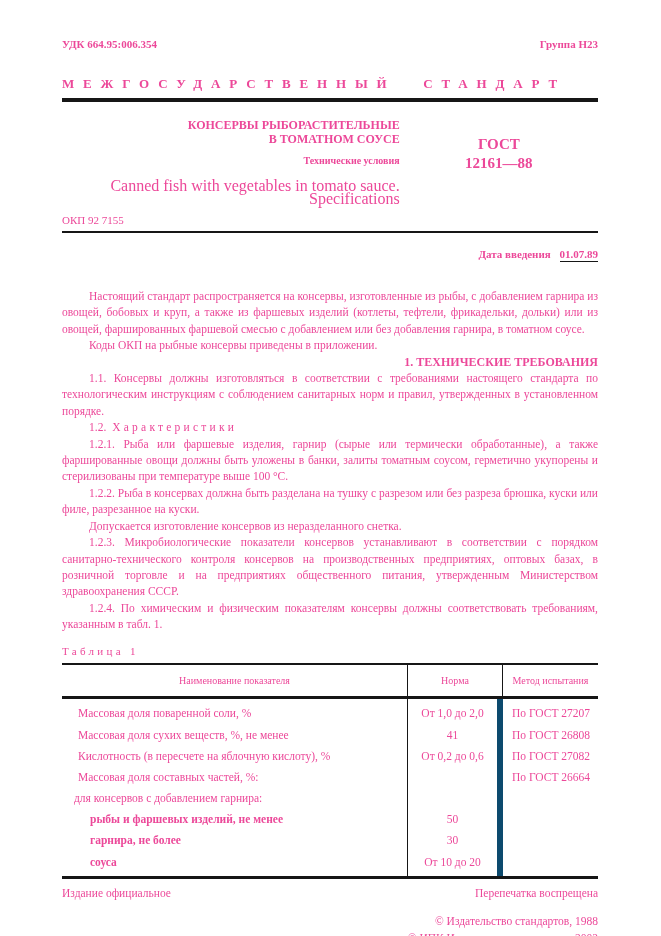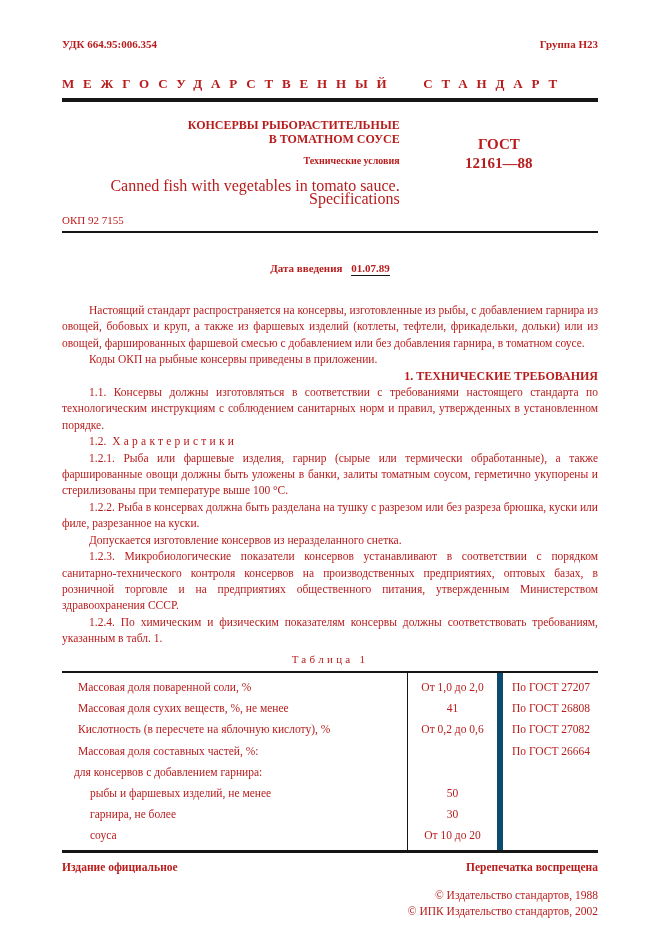--- a/index.html
+++ b/index.html
@@ -1,57 +1,57 @@
 <!DOCTYPE html>
 <html><head>
 <meta charset="utf-8">
 <style>
   html, body { margin:0; padding:0; background:#ffffff; }
   .page {
     width:661px; height:936px; box-sizing:border-box;
     padding:38px 63px 0 62px;
     font-family:"Liberation Serif","DejaVu Serif",serif;
-    color:#b91c1c; background:#ffffff; position:relative; overflow:hidden;
+    color:#ec4899; background:#ffffff; position:relative; overflow:hidden;
   }
   .hdr-row { display:flex; justify-content:space-between; font-weight:bold; font-size:11px; }
   .std-type {
     margin-top:26px; font-weight:bold; font-size:13px;
     letter-spacing:0.68em; word-spacing:1.2em; white-space:nowrap; overflow:hidden;
   }
   .rule-thick { height:4px; background:#161616; margin-top:6px; }
   .title-zone { display:flex; margin-top:16px; }
   .title-left { width:63%; text-align:right; }
   .t-ru { font-weight:bold; font-size:12px; line-height:14px; }
   .t-sub { font-weight:bold; font-size:10px; margin-top:9px; }
   .t-en { font-size:16px; line-height:13px; margin-top:13px; }
   .designation { width:37%; text-align:center; font-weight:bold; font-size:15px; line-height:19px; padding-top:17px; }
   .okp { font-size:11px; margin-top:9px; }
   .rule-mid { height:2px; background:#161616; margin-top:5px; }
-  .date-line { text-align:center; font-weight:bold; font-size:11px; margin-top:29px; }
+  .date-line { text-align:right; font-weight:bold; font-size:11px; margin-top:15px; }
   .date-value { border-bottom:1.5px solid #161616; padding-bottom:1px; }
   .body-text { margin-top:28px; font-size:11.5px; line-height:16.4px; text-align:justify; }
   .body-text p { margin:0; text-indent:27px; }
   .section-head { text-align:right; font-weight:bold; font-size:12px; margin:9px 0 8px; text-indent:0; }
   .lsp { letter-spacing:0.28em; }
   .word-gap { margin-left:6px; }
-  .tbl-label { text-align:center; font-size:11px; letter-spacing:0.3em; margin-top:4px; text-indent:0; }
+  .tbl-label { text-align:left; font-size:11px; letter-spacing:0.3em; margin-top:10px; text-indent:0; }
   .gtable { margin-top:4px; border-top:2px solid #161616; border-bottom:3.5px solid #161616; }
   .g-head { display:grid; grid-template-columns:345px 96px 95px; border-bottom:3.5px solid #161616; }
   .g-head .hc { font-size:10px; text-align:center; padding:8px 3px 7px; }
   .g-row { display:grid; grid-template-columns:345px 96px 95px; }
   .g-row:first-of-type .c1, .g-row:first-of-type .c2, .g-row:first-of-type .c3 { padding-top:6px; }
   .g-rows .g-row:last-child .c1, .g-rows .g-row:last-child .c2, .g-rows .g-row:last-child .c3 { padding-bottom:6px; }
   .c1 { font-size:11.5px; line-height:16.4px; padding:2.4px 6px 2.4px 16px; }
   .c1.ind0 { padding-left:12px; }
-  .c1.ind2 { padding-left:28px; }
+  .c1.ind2 { padding-left:28px;font-weight:bold; }
   .c2 { font-size:11.5px; line-height:16.4px; text-align:center;
         border-left:1px solid #161616; border-right:6px solid #0c4a6e; padding:2.4px 2px; }
   .hc.c2h { border-left:1px solid #161616; border-right:1px solid #161616; }
   .c3 { font-size:11.5px; line-height:16.4px; padding:2.4px 2px 2.4px 9px; }
-  .post-footer { display:flex; justify-content:space-between; font-weight:bold; font-size:11.5px; margin-top:8px; }
+  .post-footer { display:flex; justify-content:space-between; font-weight:normal; font-size:11.5px; margin-top:8px; }
   .copyright { text-align:right; font-size:11.5px; line-height:16.5px; margin-top:14px; }
 </style>
 </head>
 <body>
 
 <div class="page">
 
   <div class="hdr-row">
     <span>УДК 664.95:006.354</span>
     <span>Группа Н23</span>
@@ -96,20 +96,25 @@
     <p><span>1.2.</span><span class="lsp word-gap">Характеристики</span></p>
     <p>1.2.1. Рыба или фаршевые изделия, гарнир (сырые или термически обработанные), а также фаршированные овощи должны быть уложены в банки, залиты томатным соусом, герметично укупорены и стерилизованы при температуре выше 100 °С.</p>
     <p>1.2.2. Рыба в консервах должна быть разделана на тушку с разрезом или без разреза брюшка, куски или филе, разрезанное на куски.</p>
     <p>Допускается изготовление консервов из неразделанного снетка.</p>
     <p>1.2.3. Микробиологические показатели консервов устанавливают в соответствии с порядком санитарно-технического контроля консервов на производственных предприятиях, оптовых базах, в розничной торговле и на предприятиях общественного питания, утвержденным Министерством здравоохранения СССР.</p>
     <p>1.2.4. По химическим и физическим показателям консервы должны соответствовать требованиям, указанным в табл. 1.</p>
 
     <div class="tbl-label">Таблица 1</div>
 
     <div class="gtable">
+      <div class="g-head">
+        <div class="hc">Наименование показателя</div>
+        <div class="hc c2h">Норма</div>
+        <div class="hc">Метод испытания</div>
+      </div>
       <div class="g-rows">
         <div class="g-row">
           <div class="c1">Массовая доля поваренной соли, %</div>
           <div class="c2">От 1,0 до 2,0</div>
           <div class="c3">По ГОСТ 27207</div>
         </div>
         <div class="g-row">
           <div class="c1">Массовая доля сухих веществ, %, не менее</div>
           <div class="c2">41</div>
           <div class="c3">По ГОСТ 26808</div>

